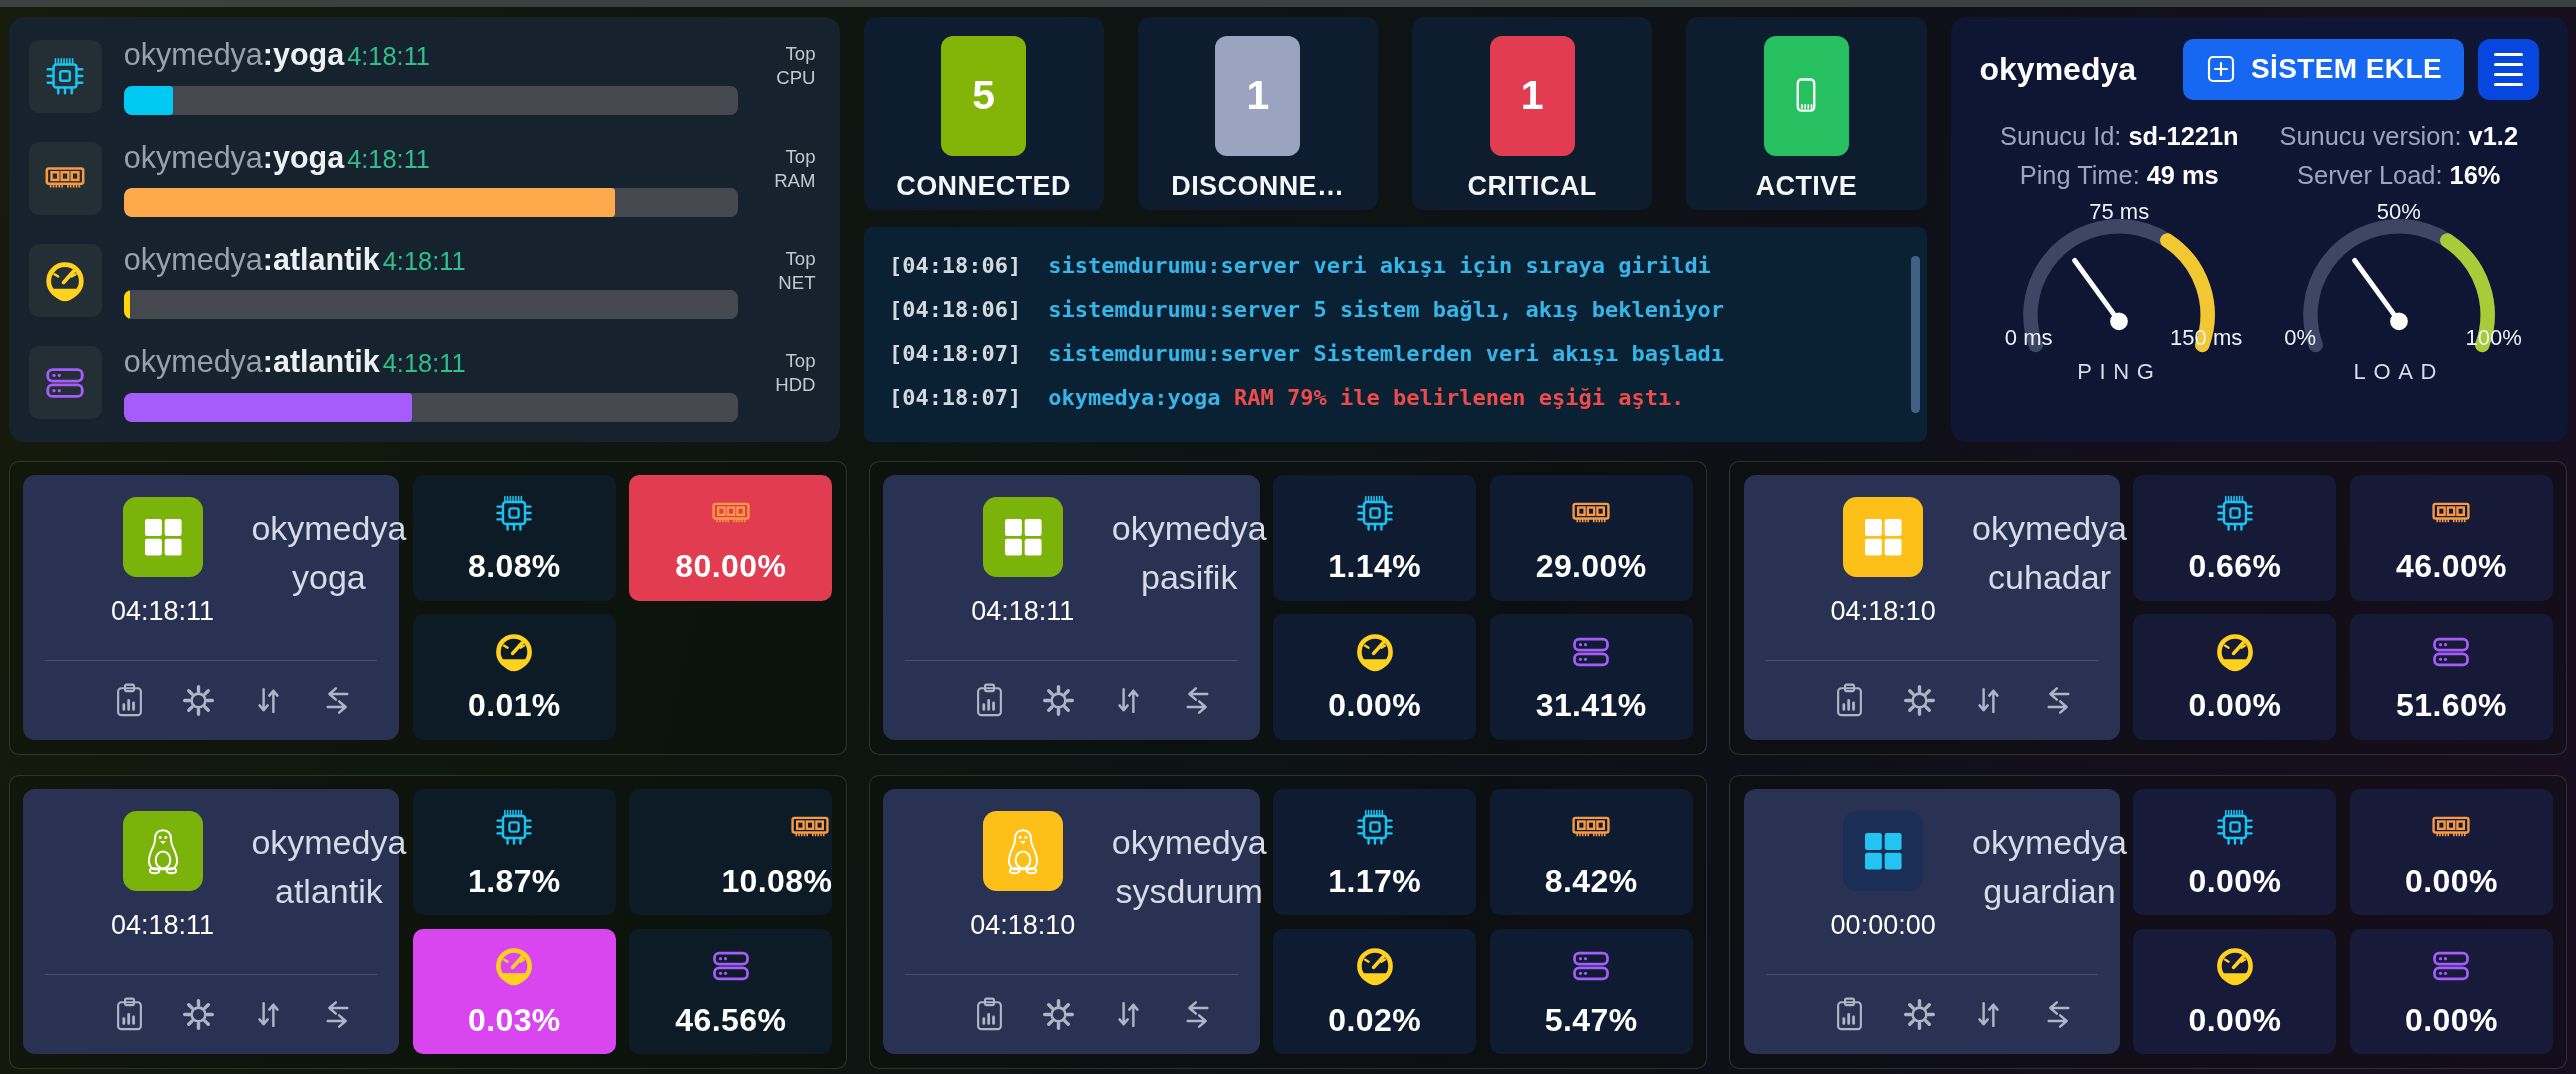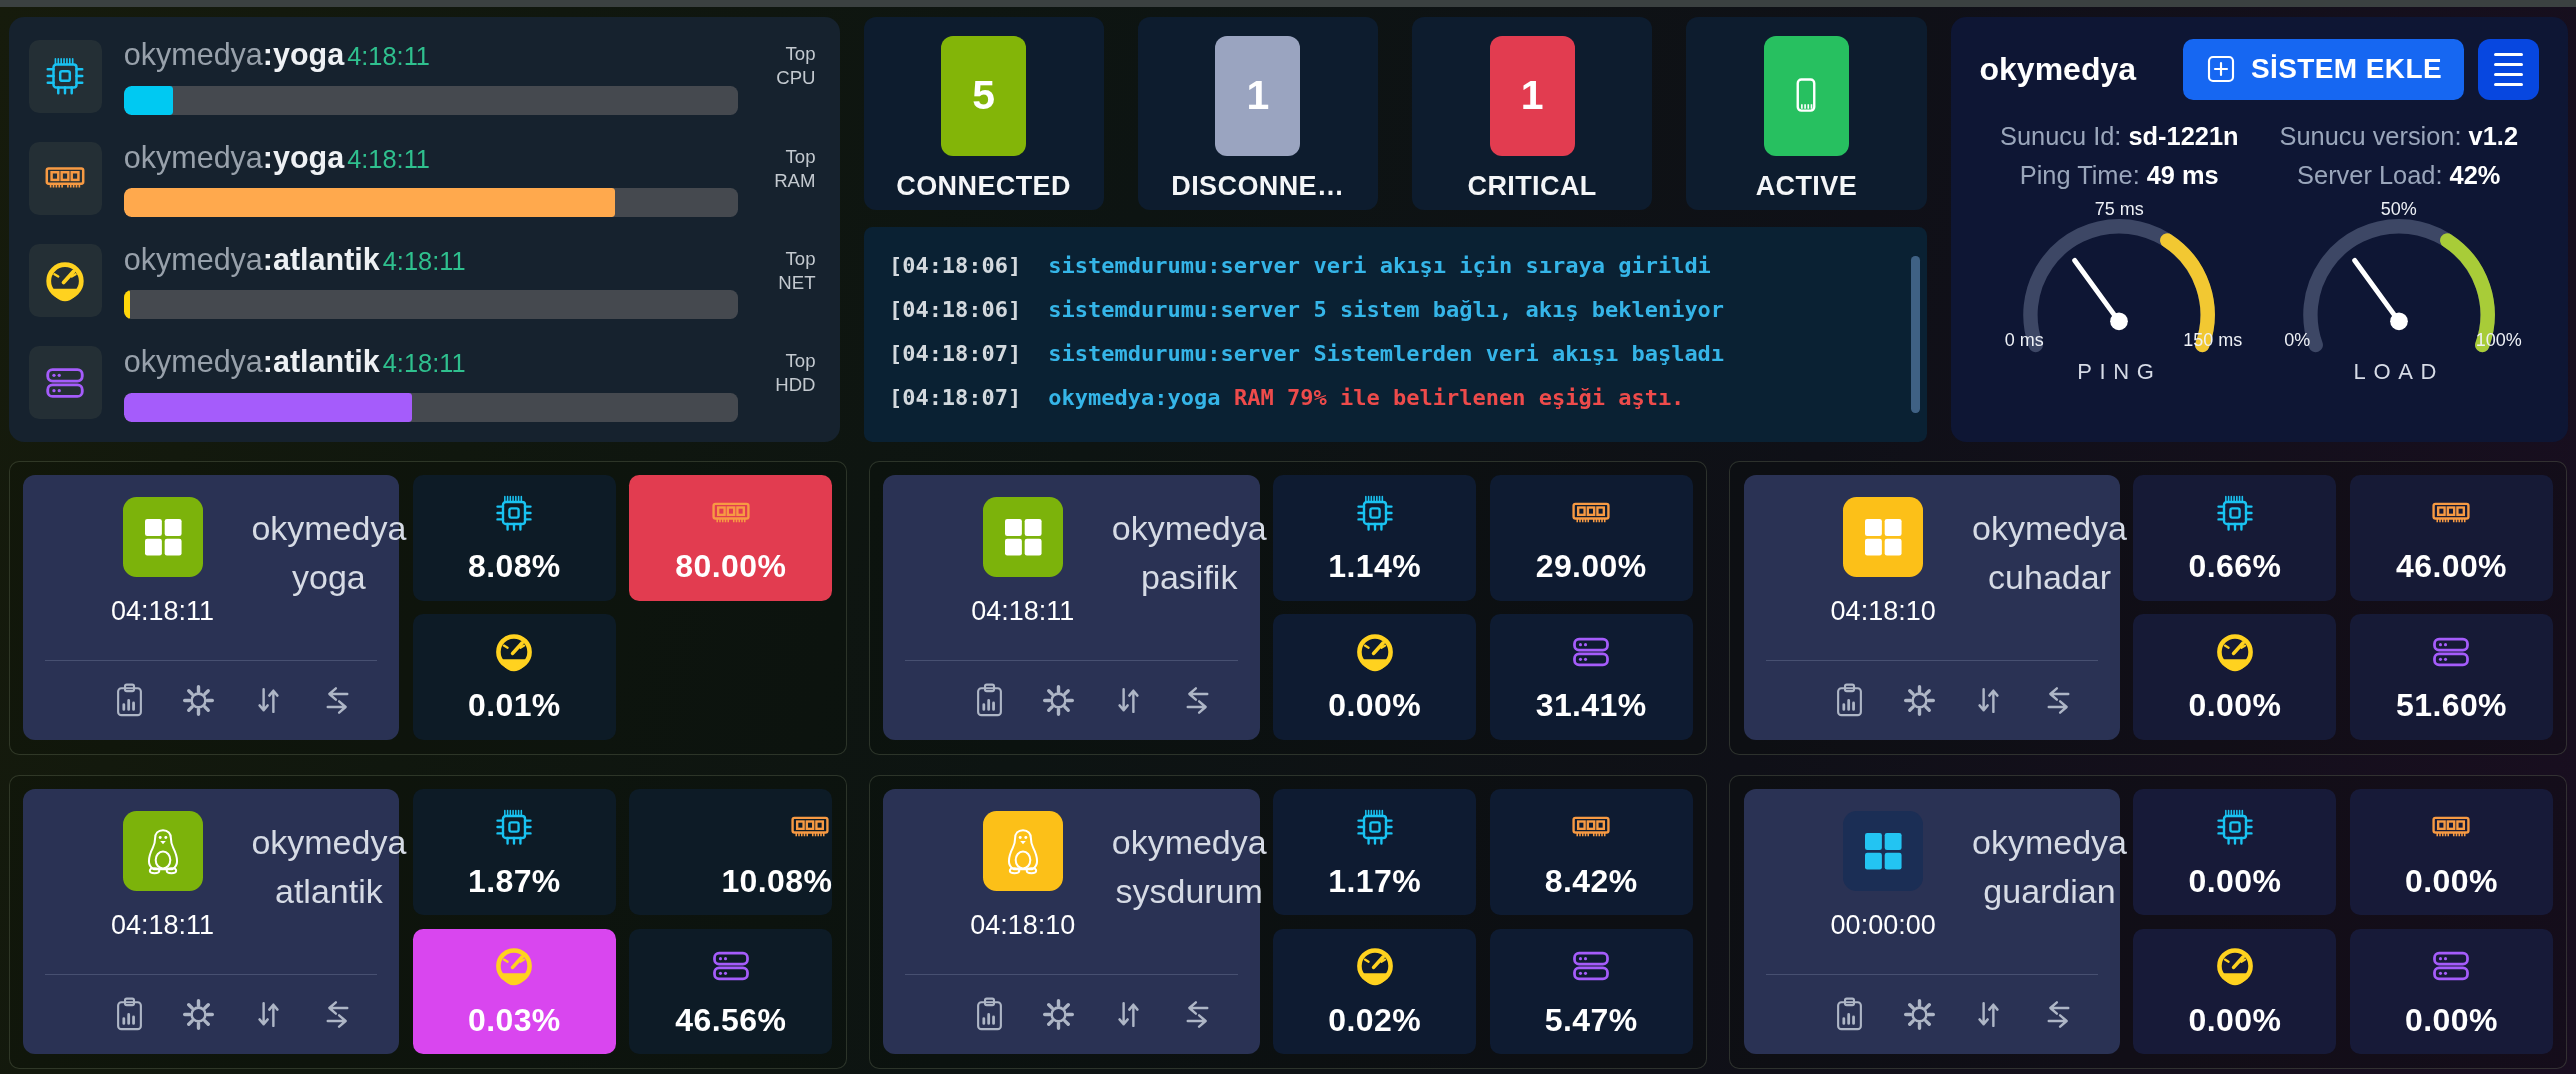--- a/index.html
+++ b/index.html
@@ -68,21 +68,21 @@
     text-align:center; font-size:25.4px; }
   .field-label { color:#9aa6bb; }
   .field-value { color:#fff; font-weight:700; }
   .gauges-row { margin-top:13.5px; display:flex; justify-content:space-around; }
   .gauge { position:relative; width:222px; }
   .gauge-svg { width:222px; height:155px; display:block; }
   .g-track { fill:none; stroke:#3d4765; stroke-width:13; stroke-linecap:round; }
   .g-arc { fill:none; stroke:currentColor; stroke-width:13; stroke-linecap:round; }
   .g-needle { stroke:#fff; stroke-width:4.5; stroke-linecap:round; }
   .g-hub { fill:#fff; }
-  .gauge span { position:absolute; font-size:18px; color:#eef1f6; }
+  .gauge span { position:absolute; font-size:22px; color:#eef1f6; }
   .g-min { left:-3.4px; bottom:34px; }
   .g-max { right:-12px; bottom:34px; }
   .g-mid { top:-5.1px; left:50%; transform:translateX(-50%); }
   .g-title { text-align:center; margin-top:0px; font-size:22px; letter-spacing:7.6px; color:#d6dbe6; }
 
   
   .cards-grid { margin-top:18.6px; display:grid; grid-template-columns:repeat(3,1fr);
     gap:20.3px 22px; grid-auto-rows:294px; }
   .server-group { border:1.7px solid rgba(145,155,125,0.25); background:rgba(8,12,6,0.18);
     border-radius:10.2px; padding:13.5px; display:grid; grid-template-columns:46.5% 1fr 1fr;
@@ -347,21 +347,21 @@
               <span></span>
               <span></span>
               <span></span>
           </button>
         </div>
       </div>
       <div class="panel-fields">
         <div><span class="field-label">Sunucu Id:</span> <span class="field-value">sd-1221n</span></div>
         <div><span class="field-label">Sunucu version:</span> <span class="field-value">v1.2</span></div>
         <div><span class="field-label">Ping Time:</span> <span class="field-value">49 ms</span></div>
-        <div><span class="field-label">Server Load:</span> <span class="field-value">42%</span></div>
+        <div><span class="field-label">Server Load:</span> <span class="field-value">16%</span></div>
       </div>
       <div class="gauges-row">
         <div class="gauge" style="color: rgb(242, 200, 50);">
           <svg class="gauge-svg" viewBox="0 0 200 140">
             <path class="g-track" d="M 24.8 127.4 A 80 80 0 1 1 175.2 127.4"></path>
             <path class="g-arc" d="M 143.6 32.9 A 80 80 0 0 1 175.2 127.4"></path>
             <line class="g-needle" x1="100" y1="106" x2="60" y2="51"></line>
             <circle class="g-hub" cx="100" cy="106" r="8"></circle>
           </svg>
           <span class="g-min">0 ms</span>

